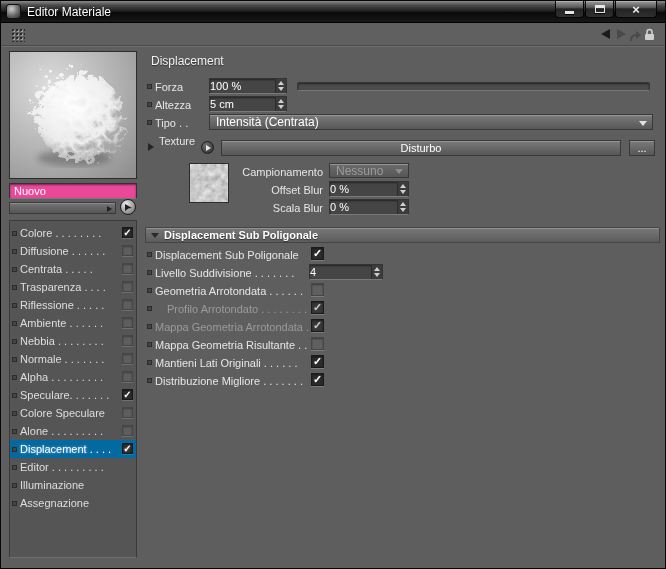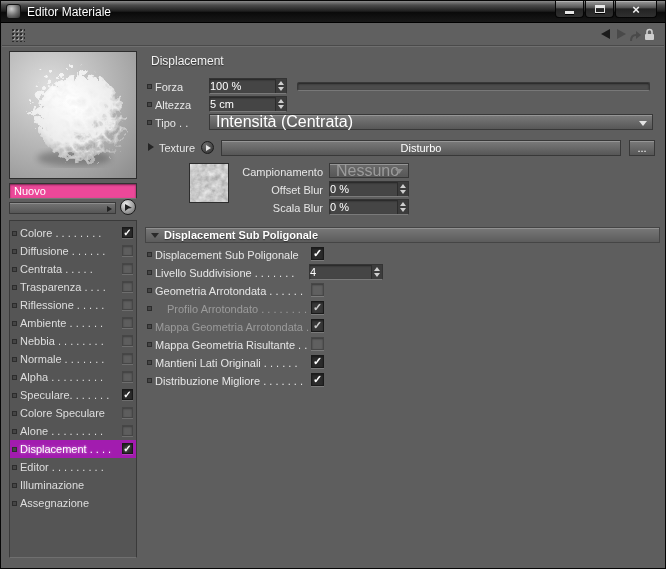--- a/index.html
+++ b/index.html
@@ -46,21 +46,21 @@
     background:linear-gradient(#747474,#565656);border:1px solid #3a3a3a;box-shadow:inset 0 1px 0 #8d8d8d}
   .size-strip .tri{position:absolute;right:3px;top:3px;width:0;height:0;
     border-top:3px solid transparent;border-bottom:3px solid transparent;border-left:5px solid #222}
   .pick-btn{position:absolute;left:119px;top:198px;width:16px;height:16px;border-radius:50%;
     border:1px solid #1e1e1e;background:radial-gradient(circle at 35% 30%,#ededed,#8b8b8b 70%,#5f5f5f);
     display:flex;align-items:center;justify-content:center}
 
   .channels{position:absolute;left:8px;top:219px;width:128px;height:338px;background:#555555;
     border:1px solid #3a3a3a;border-bottom-color:#6f6f6f;padding-top:3px}
   .chan{position:relative;height:18px;line-height:18px;padding-left:10px;font-size:11px;color:#dedede;white-space:nowrap;overflow:hidden}
-  .chan.selected{background:#a21caf;color:#fff;text-shadow:0 0 3px rgba(255,255,255,.55)}
+  .chan.selected{background:#0369a1;color:#fff;text-shadow:0 0 3px rgba(255,255,255,.55)}
   .mini{position:absolute;left:2px;top:7px;width:5px;height:5px;background:#454545;border:1px solid #2c2c2c}
   .ccheck{position:absolute;right:3px;top:3px;width:11px;height:11px;background:#5e5e5e;border:1px solid #464646;
     box-shadow:inset 0 1px 2px rgba(0,0,0,.35),0 1px 0 rgba(255,255,255,.15);
     display:flex;align-items:center;justify-content:center;font-size:10px;font-weight:700;color:#fff;line-height:1}
   .ccheck.checked{background:#2b2b2b;border-color:#191919}
 
   
   .main{position:absolute;left:140px;top:46px;width:525px;height:522px}
   .panel-title{position:absolute;left:10px;top:7px;font-size:12px;font-weight:normal;color:#f2f2f2;text-shadow:0 1px 1px #333}
   .plbl{position:absolute;font-size:11px;color:#e6e6e6;white-space:nowrap;line-height:13px}
@@ -74,21 +74,21 @@
   .spin{width:11px;align-self:stretch;background:#3c3c3c;border-left:1px solid #2c2c2c;
     display:flex;flex-direction:column;align-items:center;justify-content:space-evenly}
   .spin .up{width:0;height:0;border-left:3px solid transparent;border-right:3px solid transparent;border-bottom:4px solid #cfcfcf}
   .spin .dn{width:0;height:0;border-left:3px solid transparent;border-right:3px solid transparent;border-top:4px solid #cfcfcf}
 
   .slider{position:absolute;height:9px;background:#4c4c4c;border:1px solid #383838;border-bottom-color:#787878;
     box-shadow:inset 0 1px 2px rgba(0,0,0,.55);border-radius:2px}
 
   .dropdown{position:absolute;height:16px;background:linear-gradient(#7b7b7b,#575757);
     border:1px solid #383838;box-shadow:inset 0 1px 0 #969696;
-    color:#fff;font-size:16px;display:flex;align-items:center;padding:0 14px 0 6px;white-space:nowrap}
+    color:#fff;font-size:12px;display:flex;align-items:center;padding:0 14px 0 6px;white-space:nowrap}
   .dropdown .arrow{position:absolute;right:5px;top:6px;width:0;height:0;
     border-left:4px solid transparent;border-right:4px solid transparent;border-top:5px solid #e3e3e3}
   .dropdown.disabled{background:linear-gradient(#6b6b6b,#575757);color:#9b9b9b}
   .dropdown.disabled .arrow{border-top-color:#8c8c8c}
 
   .btn{position:absolute;background:linear-gradient(#7b7b7b,#565656);border:1px solid #383838;
     box-shadow:inset 0 1px 0 #969696;color:#fff;font-size:11px;display:flex;align-items:center;justify-content:center}
 
   .disc-tri{position:absolute;width:0;height:0;border-top:4px solid transparent;border-bottom:4px solid transparent;border-left:6px solid #252525}
   .circle-btn{position:absolute;width:13px;height:13px;border-radius:50%;border:1px solid #1d1d1d;
@@ -228,21 +228,21 @@
     </div>
 
     <span class="adot" style="left:6px;top:73px"></span>
     <span class="plbl" style="left:14px;top:70px">Tipo . .</span>
     <div class="dropdown" style="left:68px;top:67px;width:444px">
       <span>Intensità (Centrata)</span>
       <span class="arrow"></span>
     </div>
 
     <span class="disc-tri" style="left:7px;top:96px"></span>
-    <span class="plbl" style="left:18px;top:95px">Texture</span>
+    <span class="plbl" style="left:18px;top:88px">Texture</span>
     <div class="circle-btn" style="left:60px;top:94px">
         <span class="tri"></span>
       </div>
     <div class="btn" style="left:80px;top:93px;width:400px;height:16px">Disturbo</div>
     <div class="btn" style="left:488px;top:93px;width:26px;height:16px">...</div>
 
     <div class="thumb">
       <svg width="38" height="38" viewBox="0 0 38 38">
         <filter id="noise">
           <feTurbulence type="fractalNoise" baseFrequency="0.16" numOctaves="3" seed="4"></feTurbulence>

